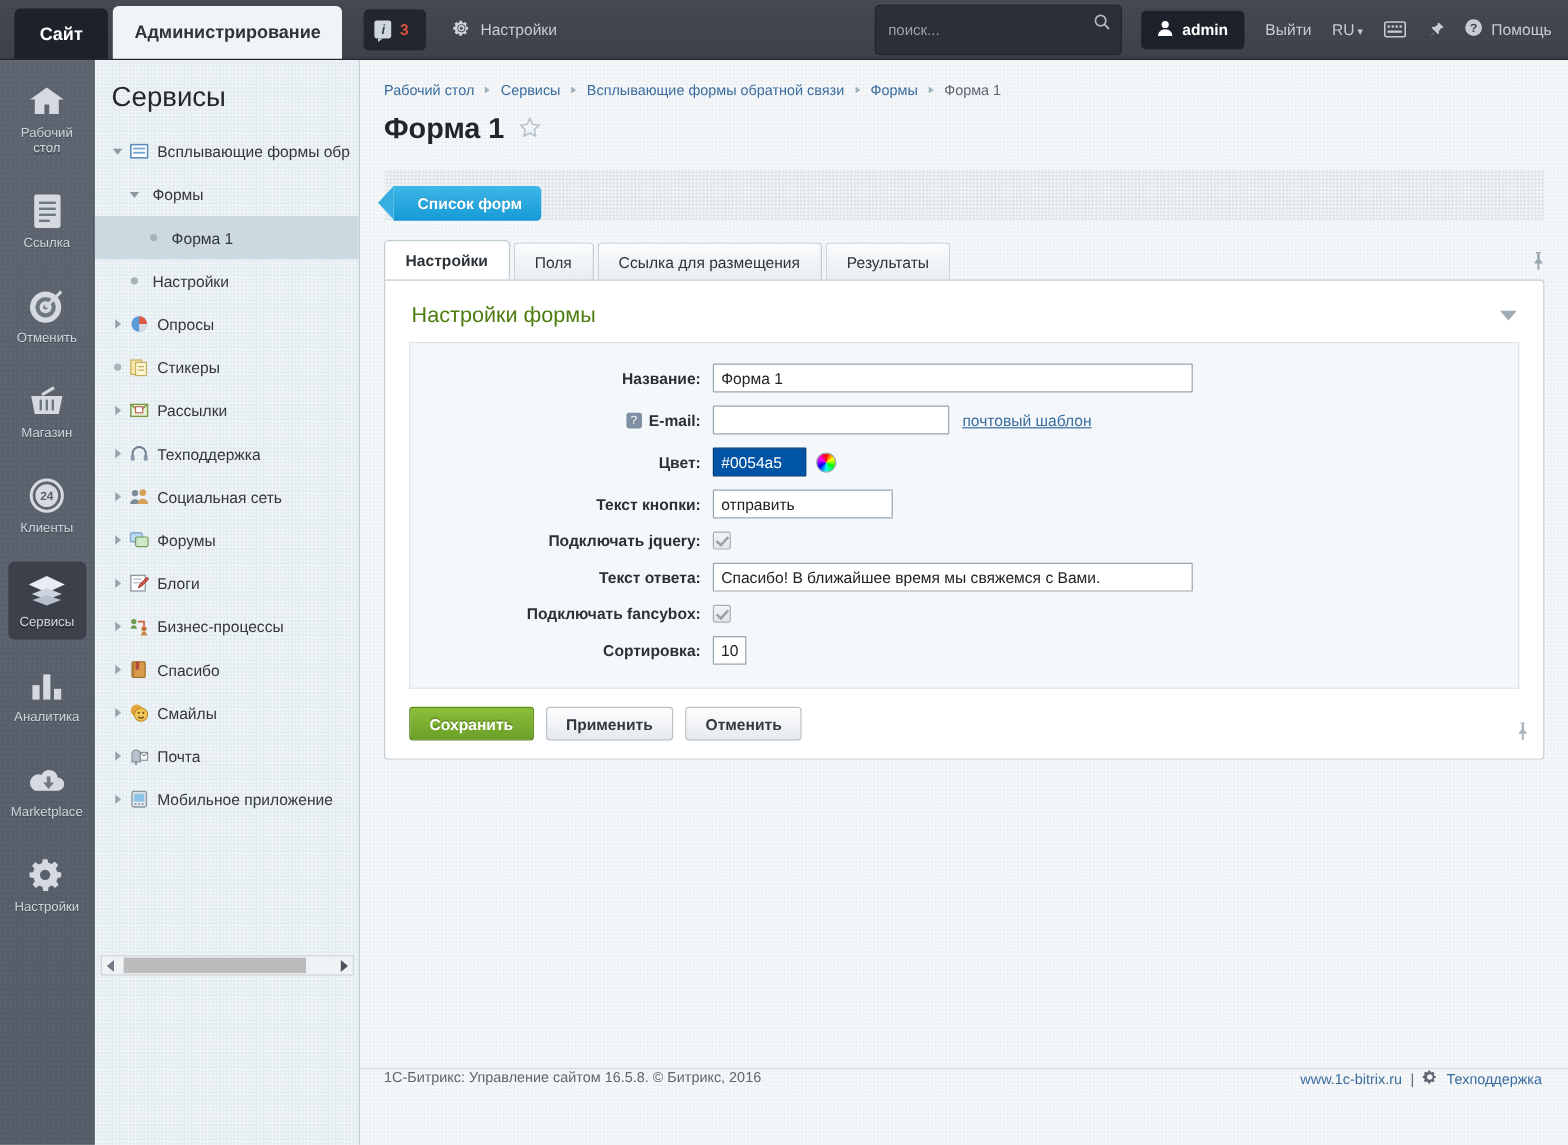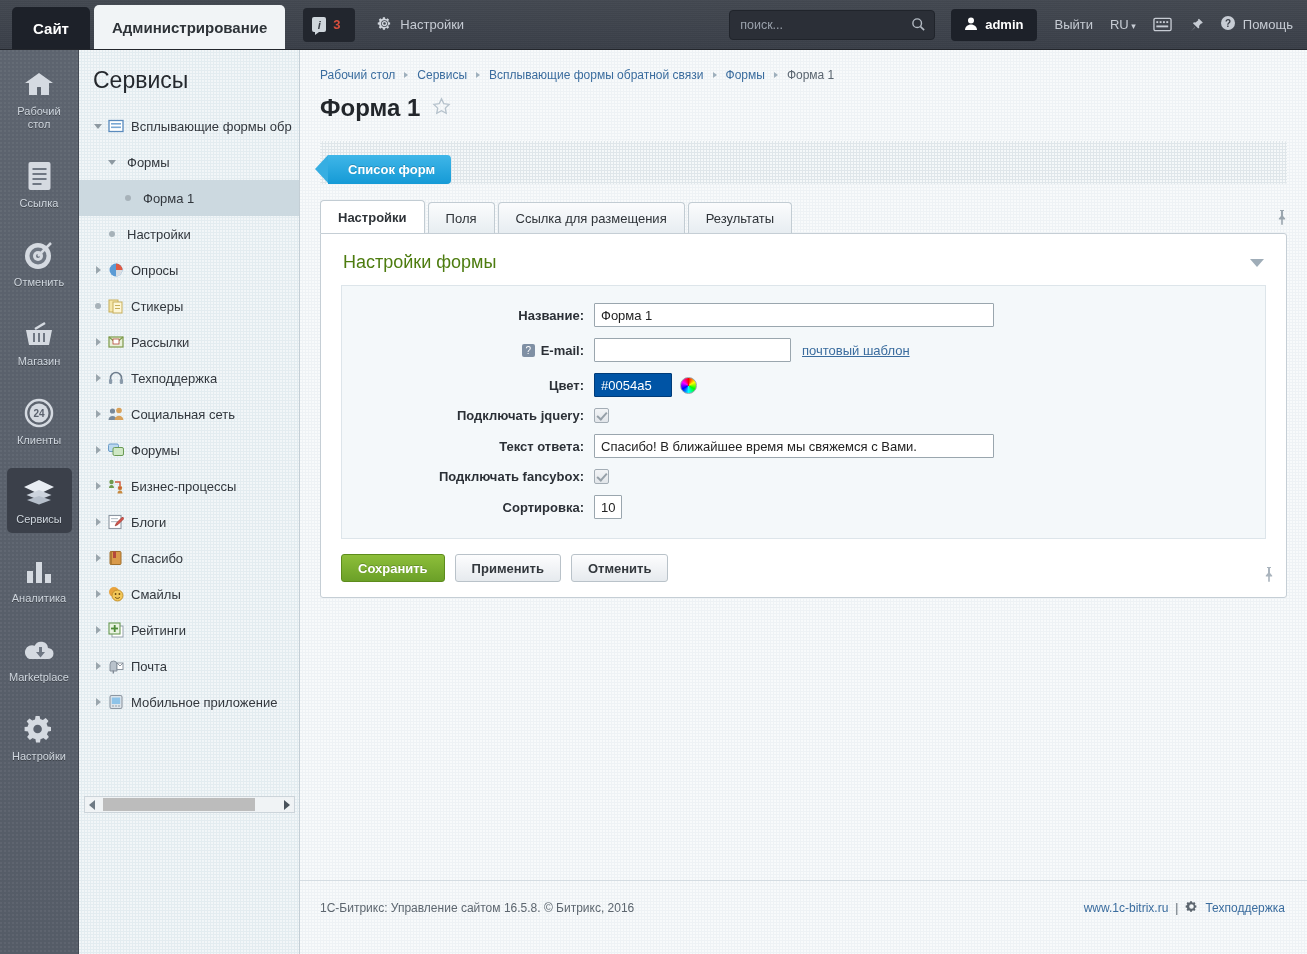--- a/index.html
+++ b/index.html
@@ -63,21 +63,21 @@
   .notif-count { color: #d94f3d; font-size: 13px; font-weight: bold; }
   .settings-link {
     margin-left: 22px; display: flex; align-items: center; gap: 8px;
     color: #c7ccd4; font-size: 13px; cursor: pointer;
   }
   .topbar-right {
     margin-left: auto; margin-right: 14px;
     display: flex; align-items: center; gap: 0px;
   }
   .search-wrap {
-    position: relative; width: 206px; height: 30px;
+    position: relative; width: 206px; height: 42px;
     background: #2b2f37; border: 1px solid #20242b; border-radius: 4px;
     display: flex; align-items: flex-end;
   }
   .search-wrap input {
     background: transparent; border: 0; outline: none;
     color: #c2c8d0; font-size: 12.5px;
     font-family: "Liberation Sans", sans-serif;
     padding: 0 28px 0 10px; width: 100%; height: 100%;
   }
   .search-wrap input::placeholder { color: #9aa1ab; }
@@ -273,23 +273,23 @@
     color: #33383d;
   }
   .btn.primary {
     border: 1px solid #5d8c1c;
     background: linear-gradient(180deg,#8dbe3a 0%,#6ba028 100%);
     color: #fff; text-shadow: 0 -1px 0 rgba(0,0,0,.2);
   }
   .pin-bottom { position: absolute; right: 10px; bottom: 12px; cursor: pointer; }
 
   .footer {
-    position: absolute; left: 300px; bottom: 0; width: 1007px; height: 74px;
+    position: absolute; left: 300px; bottom: 0; width: 1007px; height: 64px;
     border-top: 1px solid #d4dce2;
-    display: flex; align-items: center; justify-content: space-between;
+    display: flex; align-items: flex-start; justify-content: space-between;
     padding: 0 22px 20px 20px; font-size: 12px; color: #5d666f;
   }
   .footer a { color: #3a6c9e; text-decoration: none; cursor: pointer; }
   .footer-right { display: flex; align-items: center; gap: 7px; }
 </style>
 </head>
 <body>
 
 <div id="app">
 
@@ -600,52 +600,52 @@
         </span>
         <span class="mlabel">Форумы</span>
       </div>
 
       <div class="mrow">
         <span class="arrow">
             <span class="tri-r"></span>
           </span>
         <span class="mico">
           <svg width="16" height="16" viewBox="0 0 16 16">
+              <rect x="1" y="1.5" width="12" height="13" fill="#fff" stroke="#8f98a3" stroke-width="1.1"></rect>
+              <rect x="3" y="4" width="7" height="1.2" fill="#b9c1c9"></rect>
+              <rect x="3" y="7" width="7" height="1.2" fill="#b9c1c9"></rect>
+              <path d="M14.5 3l-6 6-1.3 2.8 2.8-1.3 6-6z" fill="#d8534a" stroke="#9a3b33" stroke-width="0.8"></path>
+            </svg>
+        </span>
+        <span class="mlabel">Блоги</span>
+      </div>
+
+      <div class="mrow">
+        <span class="arrow">
+            <span class="tri-r"></span>
+          </span>
+        <span class="mico">
+          <svg width="16" height="16" viewBox="0 0 16 16">
               <circle cx="3.5" cy="4" r="2.2" fill="#6f9a4e"></circle>
               <path d="M1 10c0-1.8 1.1-3 2.5-3s2.5 1.2 2.5 3z" fill="#6f9a4e"></path>
               <circle cx="12" cy="10" r="2.2" fill="#c7893f"></circle>
               <path d="M9.5 15.5c0-1.8 1.1-3 2.5-3s2.5 1.2 2.5 3z" fill="#c7893f"></path>
               <path d="M7 4h5v4" fill="none" stroke="#d05a3a" stroke-width="1.4"></path>
               <path d="M10 9l2 2.5L14 9" fill="#d05a3a"></path>
             </svg>
         </span>
         <span class="mlabel">Бизнес-процессы</span>
       </div>
 
       <div class="mrow">
         <span class="arrow">
             <span class="tri-r"></span>
           </span>
         <span class="mico">
           <svg width="16" height="16" viewBox="0 0 16 16">
-              <rect x="1" y="1.5" width="12" height="13" fill="#fff" stroke="#8f98a3" stroke-width="1.1"></rect>
-              <rect x="3" y="4" width="7" height="1.2" fill="#b9c1c9"></rect>
-              <rect x="3" y="7" width="7" height="1.2" fill="#b9c1c9"></rect>
-              <path d="M14.5 3l-6 6-1.3 2.8 2.8-1.3 6-6z" fill="#d8534a" stroke="#9a3b33" stroke-width="0.8"></path>
-            </svg>
-        </span>
-        <span class="mlabel">Блоги</span>
-      </div>
-
-      <div class="mrow">
-        <span class="arrow">
-            <span class="tri-r"></span>
-          </span>
-        <span class="mico">
-          <svg width="16" height="16" viewBox="0 0 16 16">
               <rect x="2" y="1.5" width="11" height="13" rx="1" fill="#d99a4a" stroke="#a06f2c" stroke-width="1"></rect>
               <rect x="5" y="1.5" width="3" height="6.5" fill="#b5483c"></rect>
               <rect x="2" y="1.5" width="2" height="13" fill="#b07b35"></rect>
             </svg>
         </span>
         <span class="mlabel">Спасибо</span>
       </div>
 
       <div class="mrow">
         <span class="arrow">
@@ -656,34 +656,20 @@
               <circle cx="6" cy="6" r="5" fill="#e8a33d"></circle>
               <circle cx="9.5" cy="9.5" r="5.5" fill="#f2c758" stroke="#c08a26" stroke-width="0.9"></circle>
               <circle cx="7.6" cy="8" r="0.9" fill="#6a4a14"></circle>
               <circle cx="11.4" cy="8" r="0.9" fill="#6a4a14"></circle>
               <path d="M7.2 11.3a3 3 0 004.6 0" fill="none" stroke="#6a4a14" stroke-width="1"></path>
             </svg>
         </span>
         <span class="mlabel">Смайлы</span>
       </div>
 
-      <div class="mrow">
-        <span class="arrow">
-            <span class="tri-r"></span>
-          </span>
-        <span class="mico">
-          <svg width="16" height="16" viewBox="0 0 16 16">
-              <rect x="4" y="4" width="11" height="11" fill="#fff" stroke="#9aa3ad" stroke-width="1"></rect>
-              <rect x="1" y="1" width="11" height="11" fill="#eaf3e2" stroke="#6a9a54" stroke-width="1.1"></rect>
-              <rect x="5.8" y="3" width="1.8" height="7" fill="#4e8a38"></rect>
-              <rect x="3" y="5.6" width="7" height="1.8" fill="#4e8a38"></rect>
-            </svg>
-        </span>
-        <span class="mlabel">Рейтинги</span>
-      </div>
 
       <div class="mrow">
         <span class="arrow">
             <span class="tri-r"></span>
           </span>
         <span class="mico">
           <svg width="16" height="16" viewBox="0 0 16 16">
               <path d="M2 6.5a3.5 3.5 0 017 0V13H2z" fill="#b9c2cb" stroke="#808a95" stroke-width="0.9"></path>
               <rect x="9" y="5" width="6" height="6.5" fill="#fff" stroke="#808a95" stroke-width="0.9"></rect>
               <path d="M9 5l3 3 3-3" fill="none" stroke="#808a95" stroke-width="0.9"></path>
@@ -797,20 +783,24 @@
           <input class="inp w200" type="text" value="" style="">
           <span class="mail-tpl">почтовый шаблон</span>
         </div>
 
         <div class="frow">
           <div class="flabel">Цвет:</div>
           <input class="inp color" type="text" value="#0054a5" style="">
           <span class="swatch"></span>
         </div>
 
+        <div class="frow">
+          <div class="flabel">Текст кнопки:</div>
+          <input class="inp w150" type="text" value="отправить" style="">
+        </div>
 
         <div class="frow">
           <div class="flabel">Подключать jquery:</div>
           <span class="chk"></span>
         </div>
 
         <div class="frow">
           <div class="flabel">Текст ответа:</div>
           <input class="inp w400" type="text" value="Спасибо! В ближайшее время мы свяжемся с Вами." style="">
         </div>

